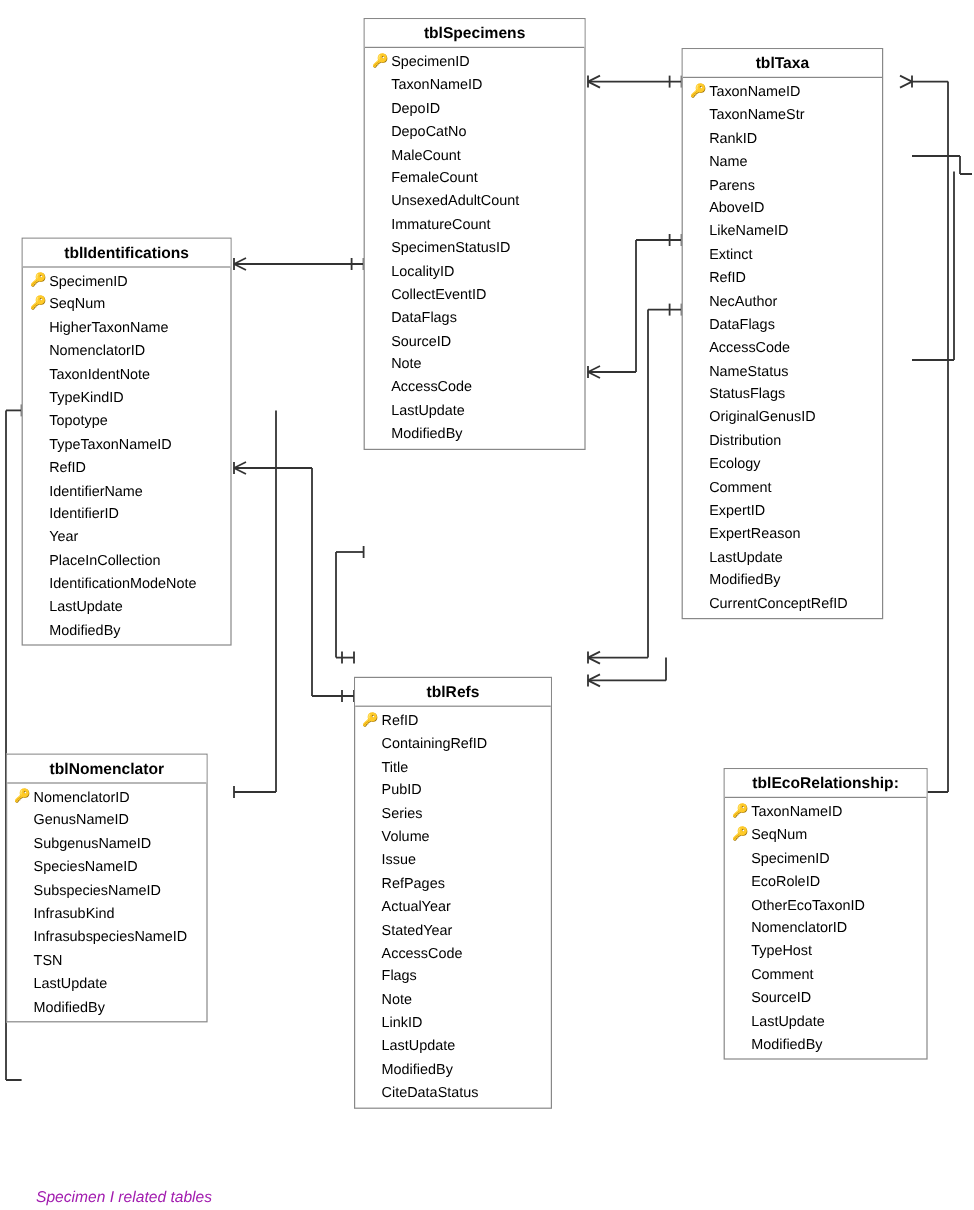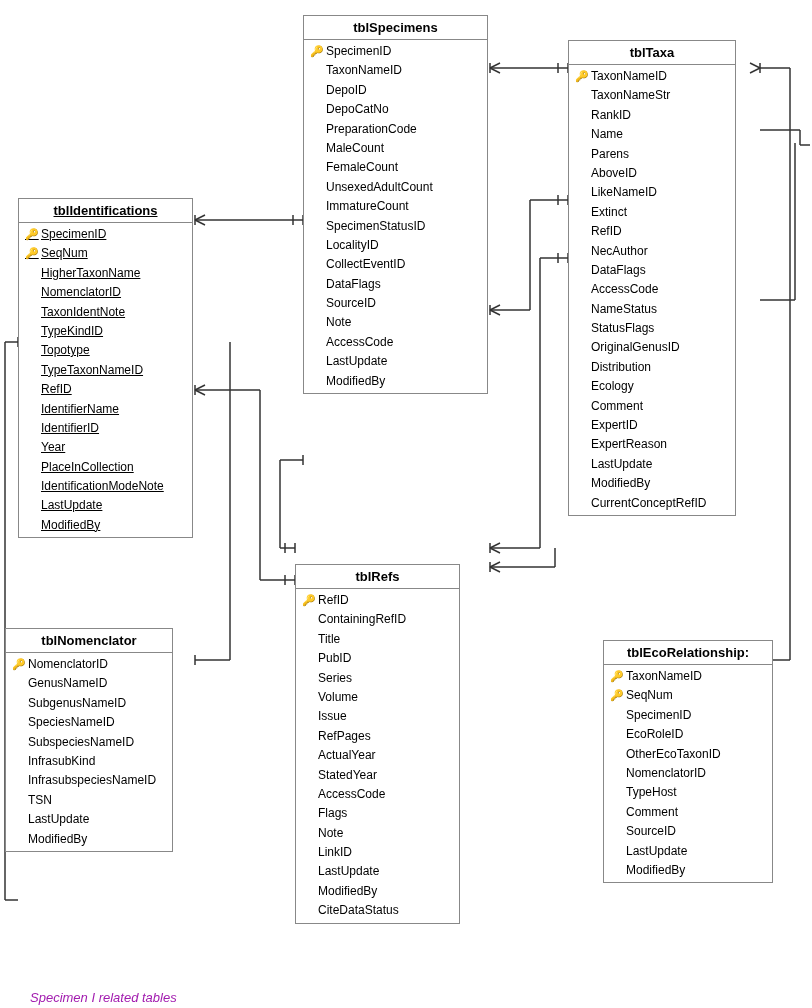--- a/index.html
+++ b/index.html
@@ -174,24 +174,20 @@
       <div class="db-field">
           <span class="no-icon"></span>
           <span>DepoID</span>
         </div>
       <div class="db-field">
           <span class="no-icon"></span>
           <span>DepoCatNo</span>
         </div>
       <div class="db-field">
           <span class="no-icon"></span>
-          <span>PreparationCode</span>
-        </div>
-      <div class="db-field">
-          <span class="no-icon"></span>
           <span>MaleCount</span>
         </div>
       <div class="db-field">
           <span class="no-icon"></span>
           <span>FemaleCount</span>
         </div>
       <div class="db-field">
           <span class="no-icon"></span>
           <span>UnsexedAdultCount</span>
         </div>
@@ -329,21 +325,21 @@
           <span class="no-icon"></span>
           <span>ModifiedBy</span>
         </div>
       <div class="db-field">
           <span class="no-icon"></span>
           <span>CurrentConceptRefID</span>
         </div>
     </div>
   </div>
 
-  <div class="db-table" style="left:18px; top:198px; min-width:175px;text-decoration:underline;">
+  <div class="db-table" style="left:18px; top:198px; min-width:175px;">
     <div class="db-table-header">tblIdentifications</div>
     <div class="db-table-body">
       <div class="db-field">
           <span class="key-icon">🔑</span>
           <span>SpecimenID</span>
         </div>
       <div class="db-field">
           <span class="key-icon">🔑</span>
           <span>SeqNum</span>
         </div>

